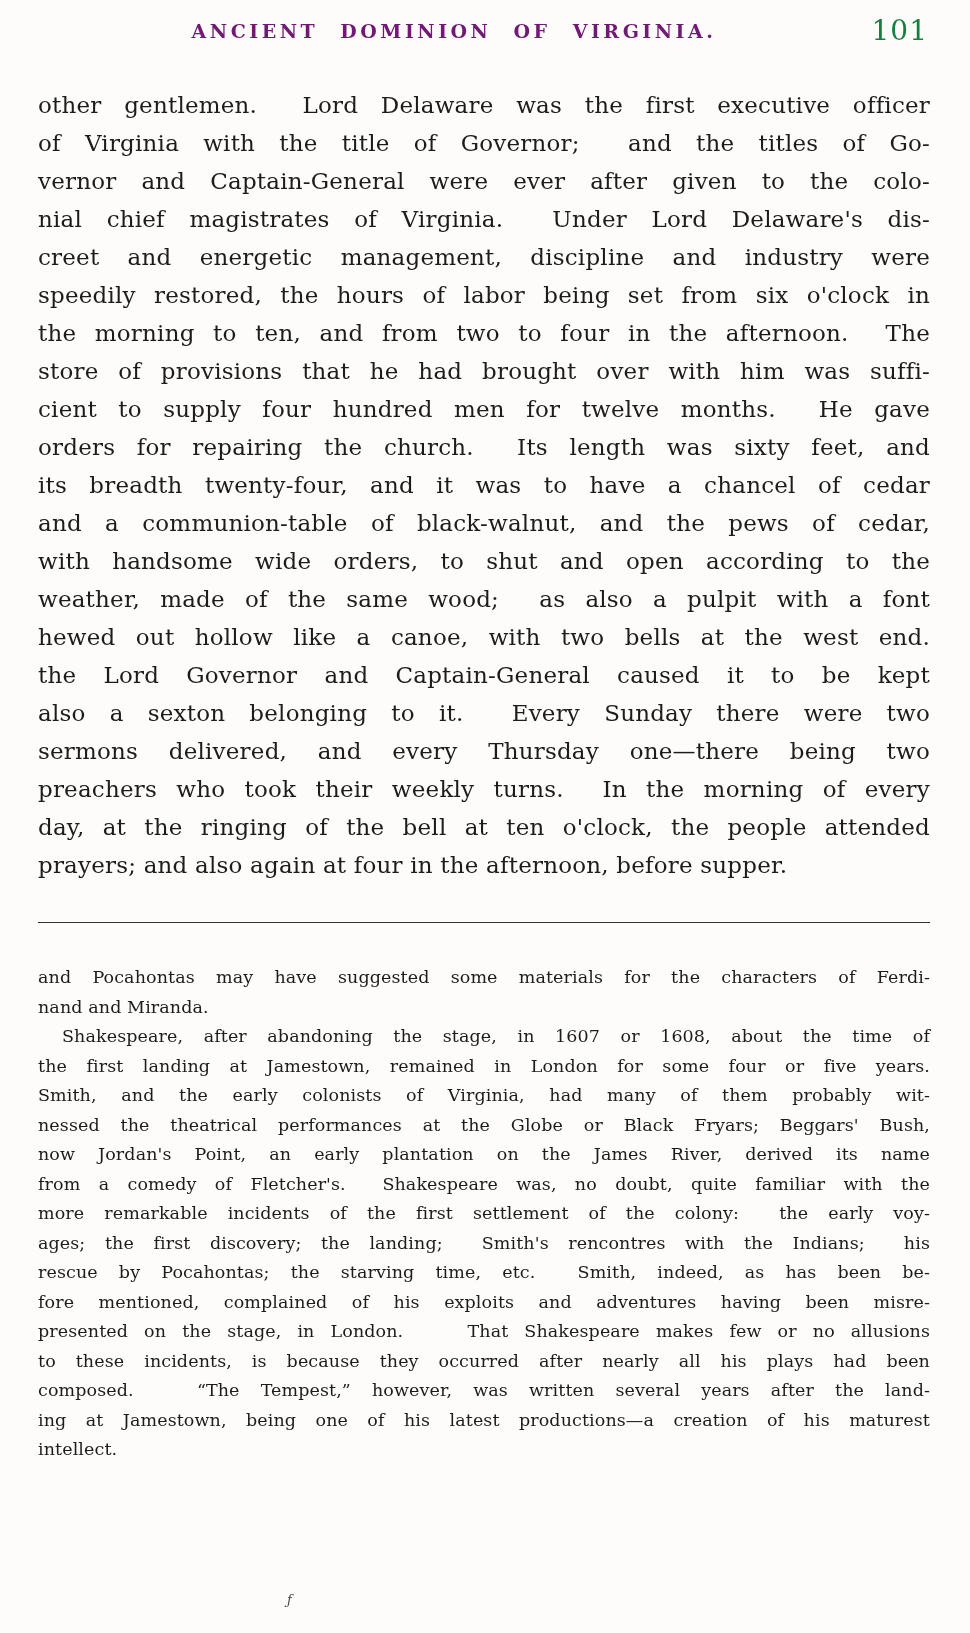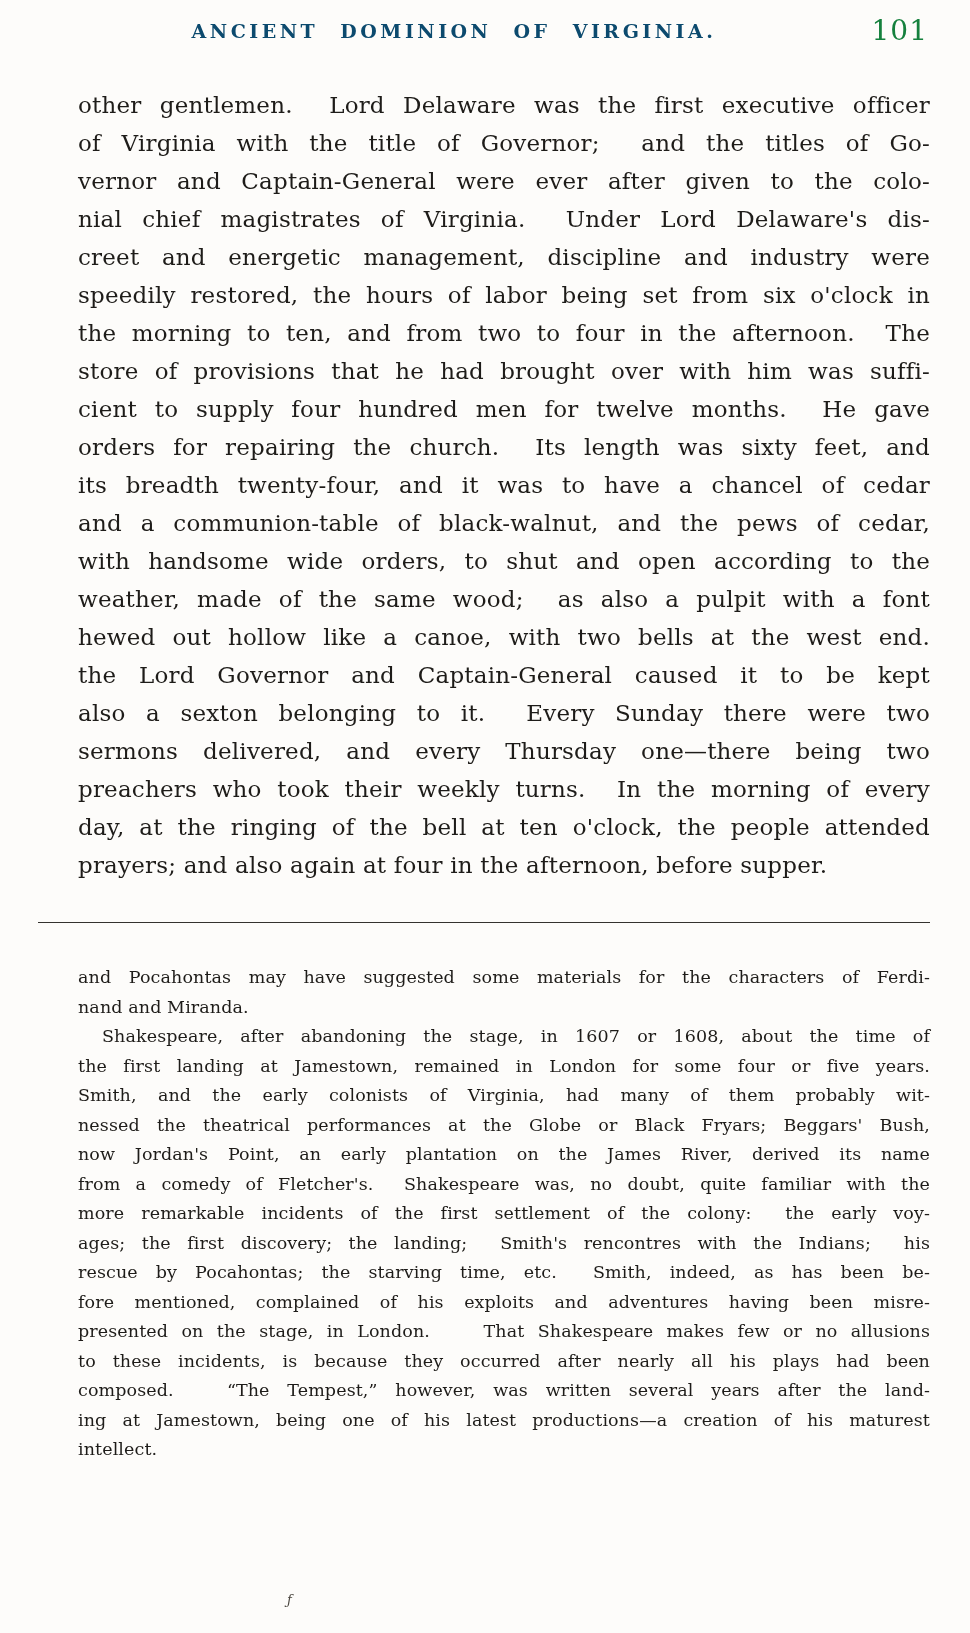--- a/index.html
+++ b/index.html
@@ -30,41 +30,40 @@
   .running-title {
     position: absolute;
     left: 0;
     right: 60px;
     top: 6px;
     text-align: center;
     font-size: 19px;
     font-weight: 700;
     letter-spacing: 3.5px;
     word-spacing: 12px;
-    color: #0c4a6e;
+    color: #701a75;
   }
   .page-number {
     position: absolute;
     right: 2px;
     top: 0;
     font-size: 28px;
     letter-spacing: 1px;
     color: #15803d;
   }
   .body-text {
     margin-top: 30px;
     font-size: 23px;
     line-height: 38px;
     letter-spacing: 0.2px;
   }
   .tline {
     text-align: justify;
     text-align-last: justify;
     white-space: nowrap;
-    margin-left: 40px;
   }
   .tline.last {
     text-align-last: left;
     white-space: normal;
   }
   .footnote-separator {
     margin-top: 38px;
     border: none;
     border-top: 1.6px solid #34322e;
     width: 100%;

